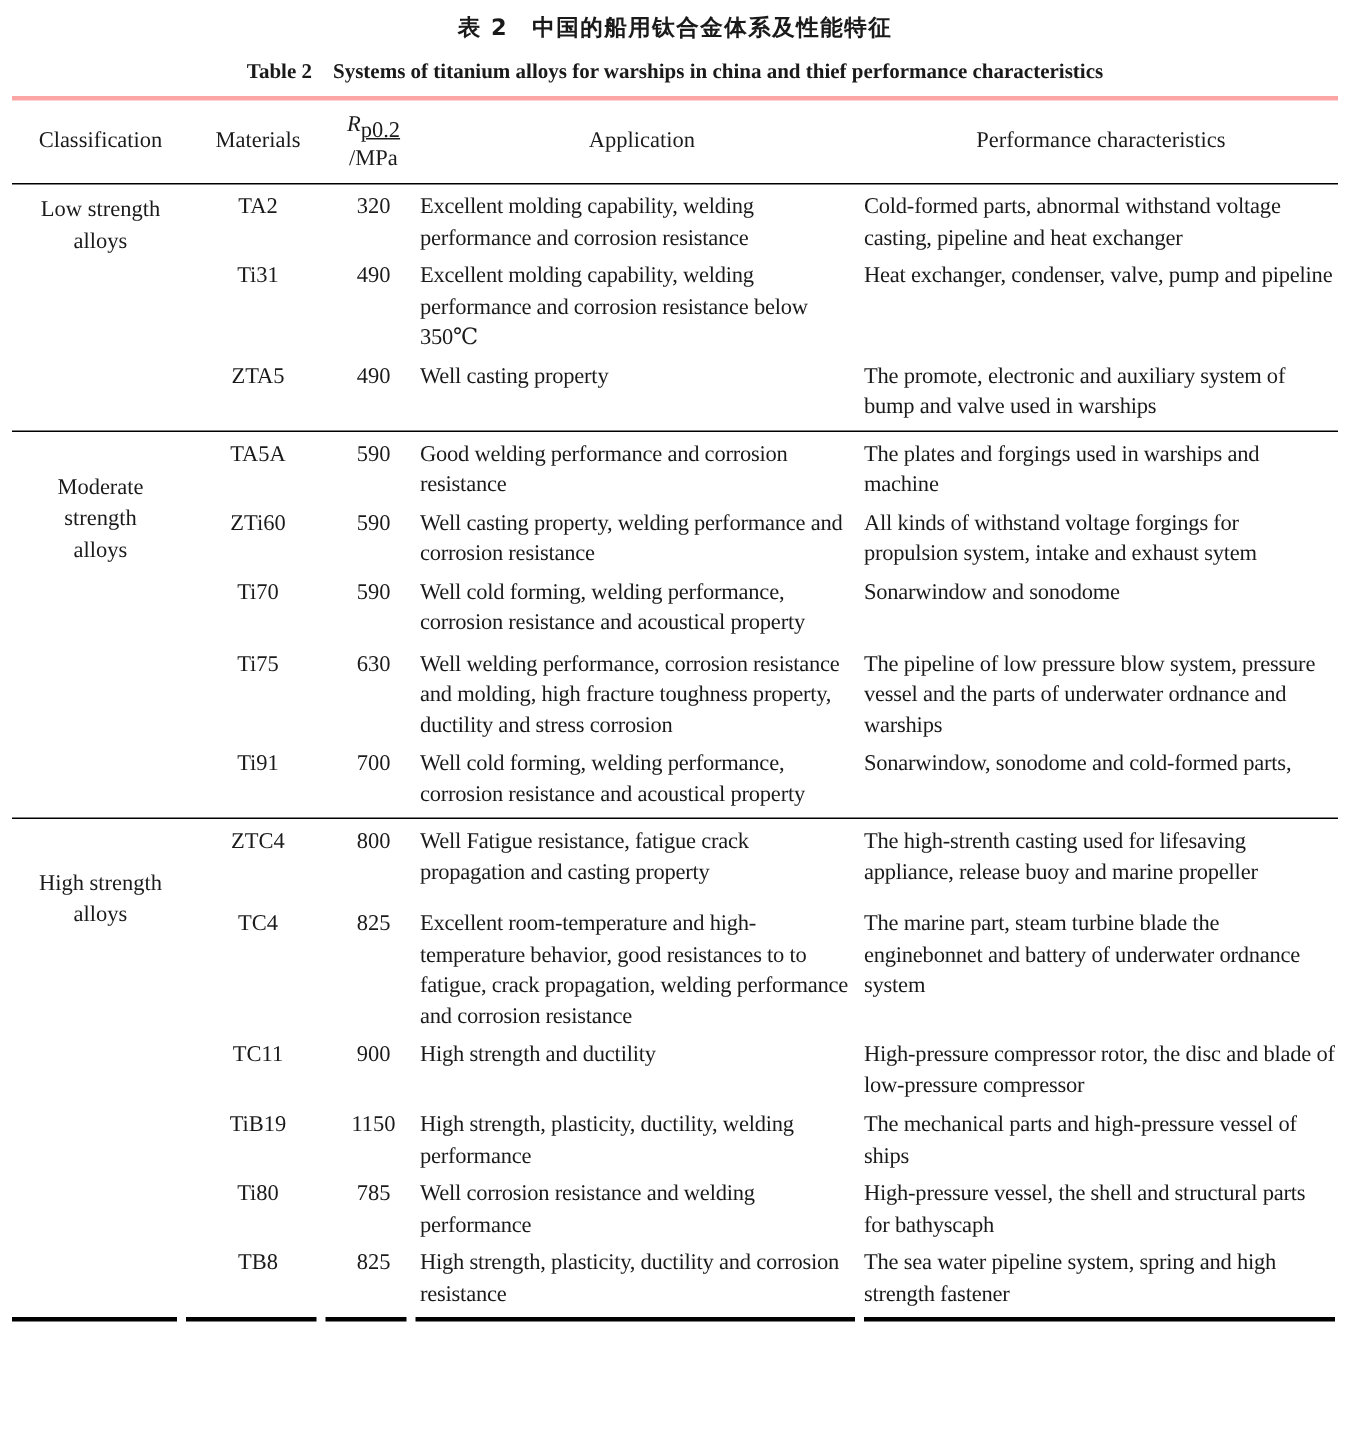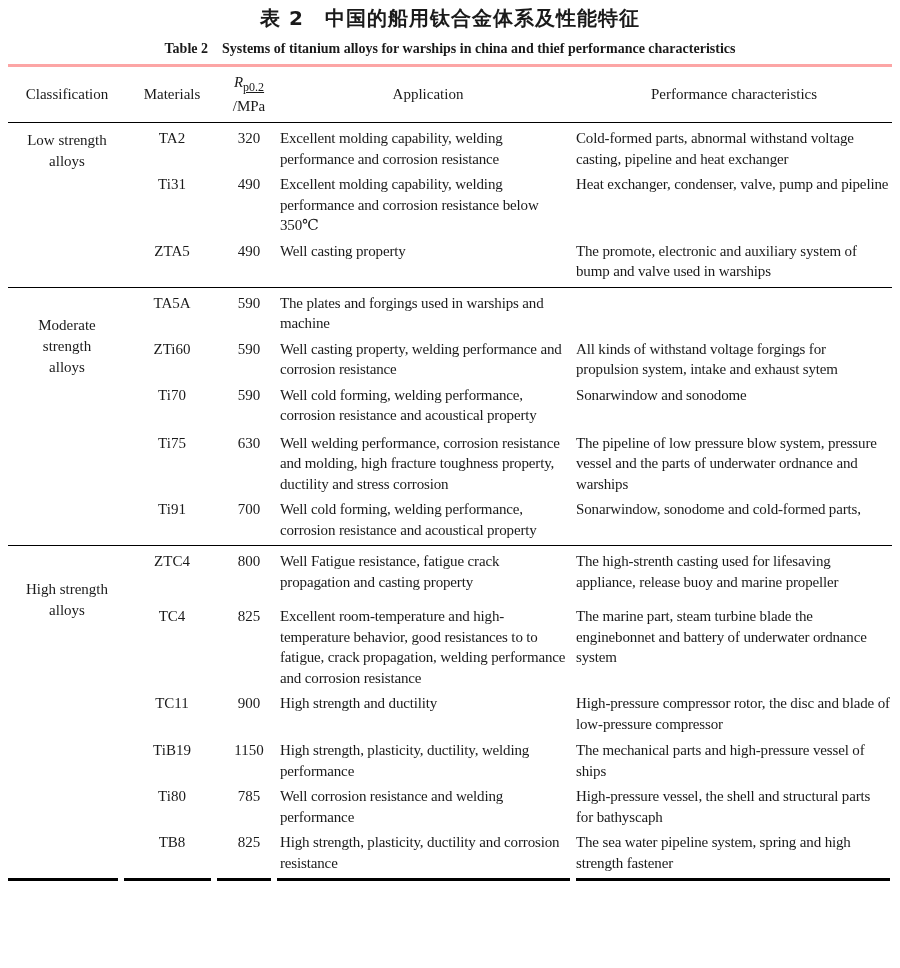--- a/index.html
+++ b/index.html
@@ -14,21 +14,21 @@
     box-sizing: border-box;
     padding: 6px 8px 0 8px;
     font-family: "Liberation Serif", "DejaVu Serif", serif;
     font-size: 15px;
     overflow: hidden;
     background: #ffffff;
   }
   .cn-title {
     text-align: center;
     font-family: "DejaVu Sans", "Liberation Sans", sans-serif;
-    font-size: 20px;
+    font-size: 15px;
     font-weight: bold;
     line-height: 24px;
     letter-spacing: 1px;
   }
   .en-title {
     text-align: center;
     font-weight: bold;
     font-size: 14px;
     line-height: 23px;
     margin-top: 7px;
@@ -42,21 +42,21 @@
   .thead {
     display: grid;
     grid-template-columns: 118px 92px 62px 296px 316px;
     align-items: center;
     height: 55px;
     border-bottom: 1.5px solid #000000;
     text-align: center;
   }
   .rp-head { line-height: 19px; }
   .rp-head .rsym { font-style: italic; }
-  .rp-head sub { font-size: 12px; text-decoration: underline; }
+  .rp-head sub { font-size: 15px; text-decoration: underline; }
   .section {
     display: flex;
     padding: 5px 0 5px 0;
   }
   .section + .section { border-top: 1.5px solid #000000; }
   .class-cell {
     width: 118px;
     flex: 0 0 118px;
     text-align: center;
     line-height: 21px;
@@ -149,20 +149,21 @@
   <div class="section section-1">
     <div class="class-cell">
             <div>Moderate</div>
             <div>strength</div>
             <div>alloys</div>
           </div>
     <div class="rows">
   <div class="row">
     <div class="mat-cell">TA5A</div>
     <div class="rp-cell">590</div>
+    <div class="perf-cell">Good welding performance and corrosion resistance</div>
     <div class="app-cell">The plates and forgings used in warships and machine</div>
   </div>
 
   <div class="row">
     <div class="mat-cell">ZTi60</div>
     <div class="rp-cell">590</div>
     <div class="perf-cell">Well casting property, welding performance and corrosion resistance</div>
     <div class="app-cell">All kinds of withstand voltage forgings for propulsion system, intake and exhaust sytem</div>
   </div>
 

